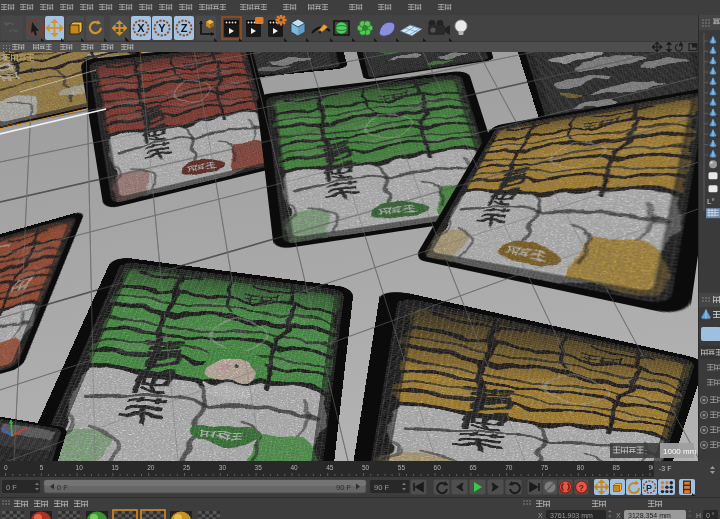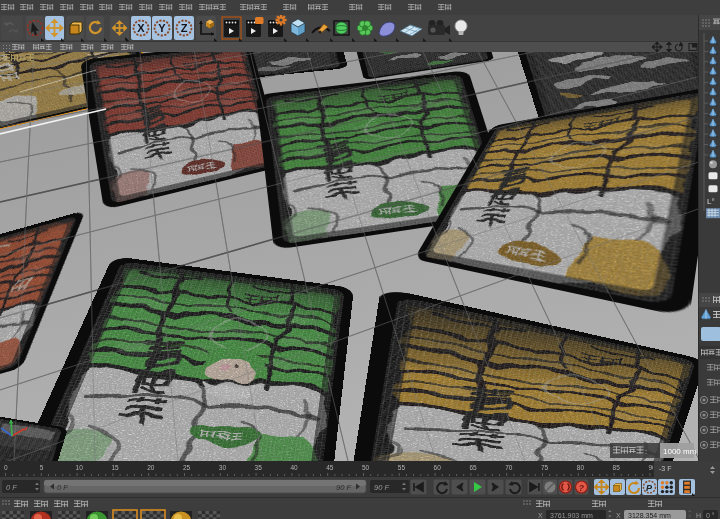--- a/index.html
+++ b/index.html
@@ -5,21 +5,21 @@
 .abs{position:absolute;}
 #stage{position:relative;width:720px;height:519px;}
 #menubar{left:0;top:0;width:720px;height:15px;background:#3e3e3e;color:#c6c6c6;font-size:7.5px;}
 #toolbar{left:0;top:15px;width:698px;height:27px;background:#434343;border-bottom:1px solid #383838;}
 #vpmenu{left:0;top:42px;width:698px;height:10px;background:#4e4e4e;color:#b4b4b4;font-size:7px;}
 #viewport{left:0;top:52px;width:698px;height:409px;background:#ababab;overflow:hidden;}
 #vplabel{left:2px;top:1px;width:40px;height:10px;z-index:50;}
 #rpanel{left:698px;top:15px;width:22px;height:446px;background:#3a3a3a;border-left:1px solid #2c2c2c;}
 #ruler{left:0;top:461px;width:653px;height:16px;background:#282828;}
 #rulerR{left:653px;top:461px;width:67px;height:16px;background:#3c3c3c;color:#c0c0c0;font-size:7px;border-left:1px solid #2a2a2a;}
-#transport{left:0;top:477px;width:720px;height:20px;background:#3c3c3c;font-style:italic;}
+#transport{left:0;top:477px;width:720px;height:20px;background:#3c3c3c;}
 #bottom{left:0;top:497px;width:720px;height:22px;background:#3d3d3d;border-top:1px solid #2e2e2e;}
 .grip{position:absolute;width:9px;height:8px;background-image:radial-gradient(circle,#8a8a8a 0.7px,transparent 0.8px);background-size:3px 3px;}
 </style></head><body>
 <div id="stage">
 <div id="menubar" class="abs">
       <svg width="720" height="15" viewBox="0 0 720 15" style="position:absolute;left:0;top:0">
         <g fill="#bebebe" opacity="0.85">
           <rect x="1.0" y="4.0" width="6.2" height="0.8"></rect>
           <rect x="1.0" y="6.6" width="6.2" height="0.8"></rect>
           <rect x="1.0" y="9.2" width="6.2" height="0.8"></rect>

